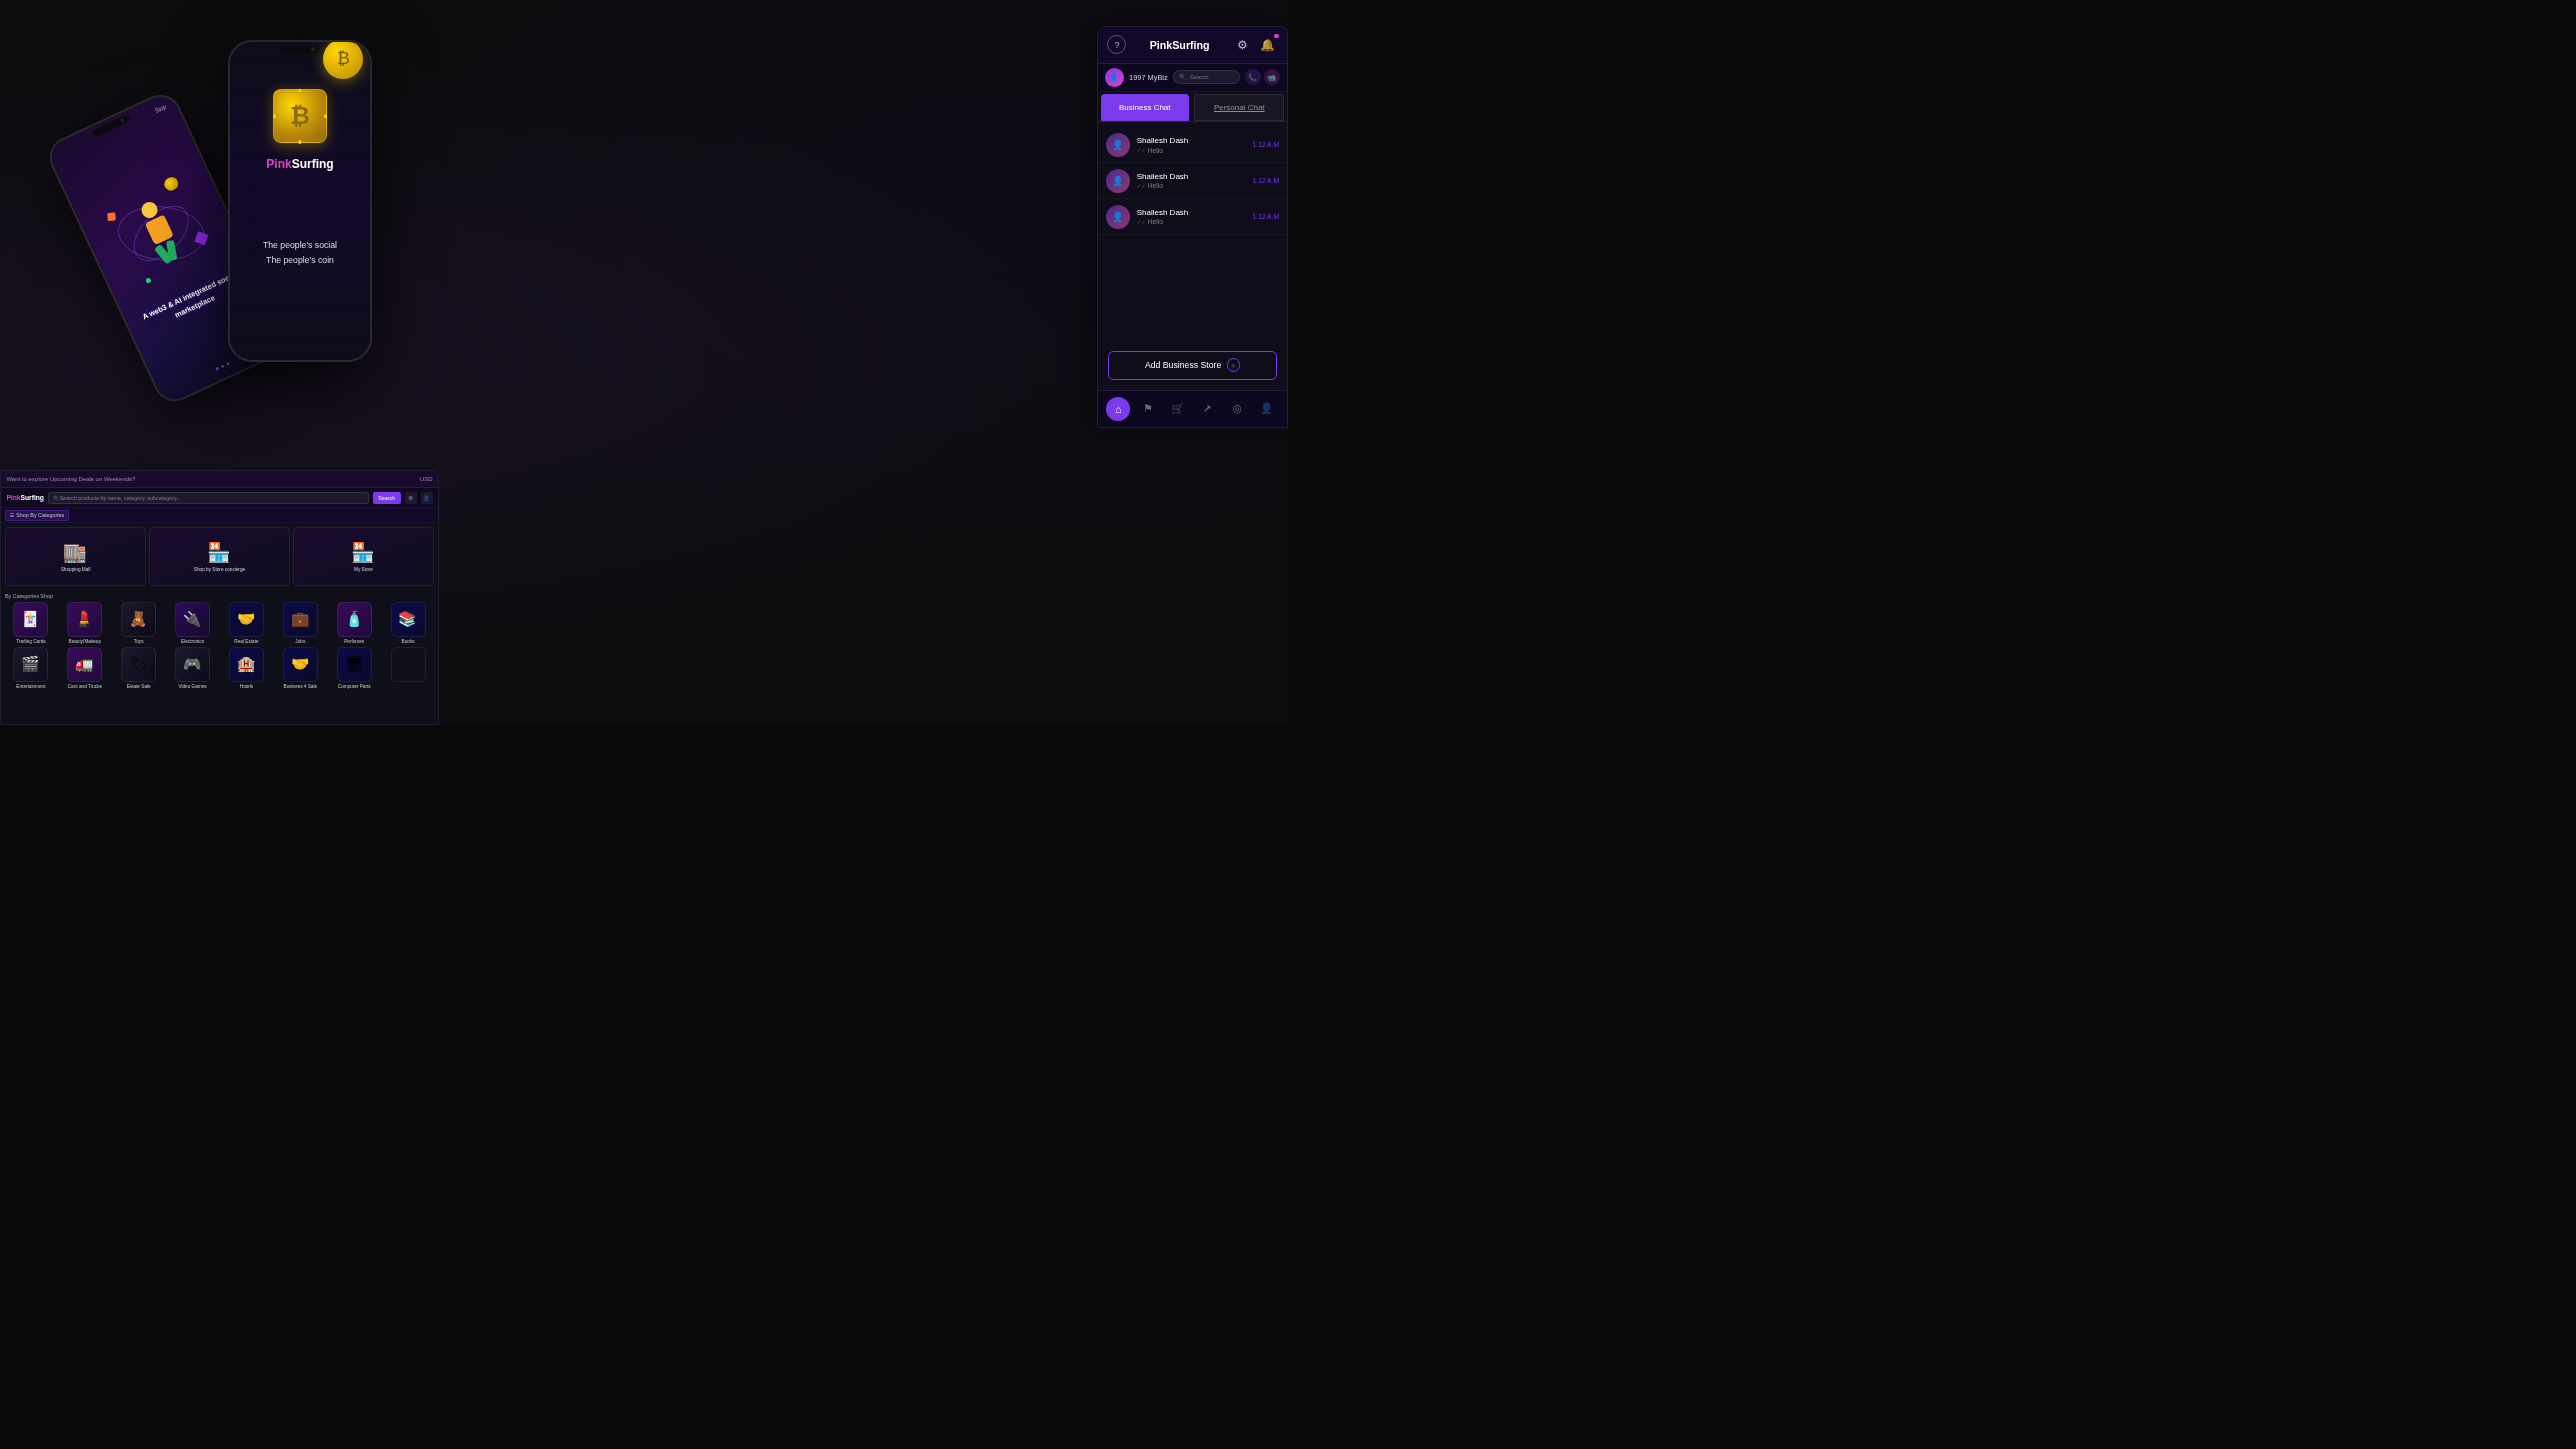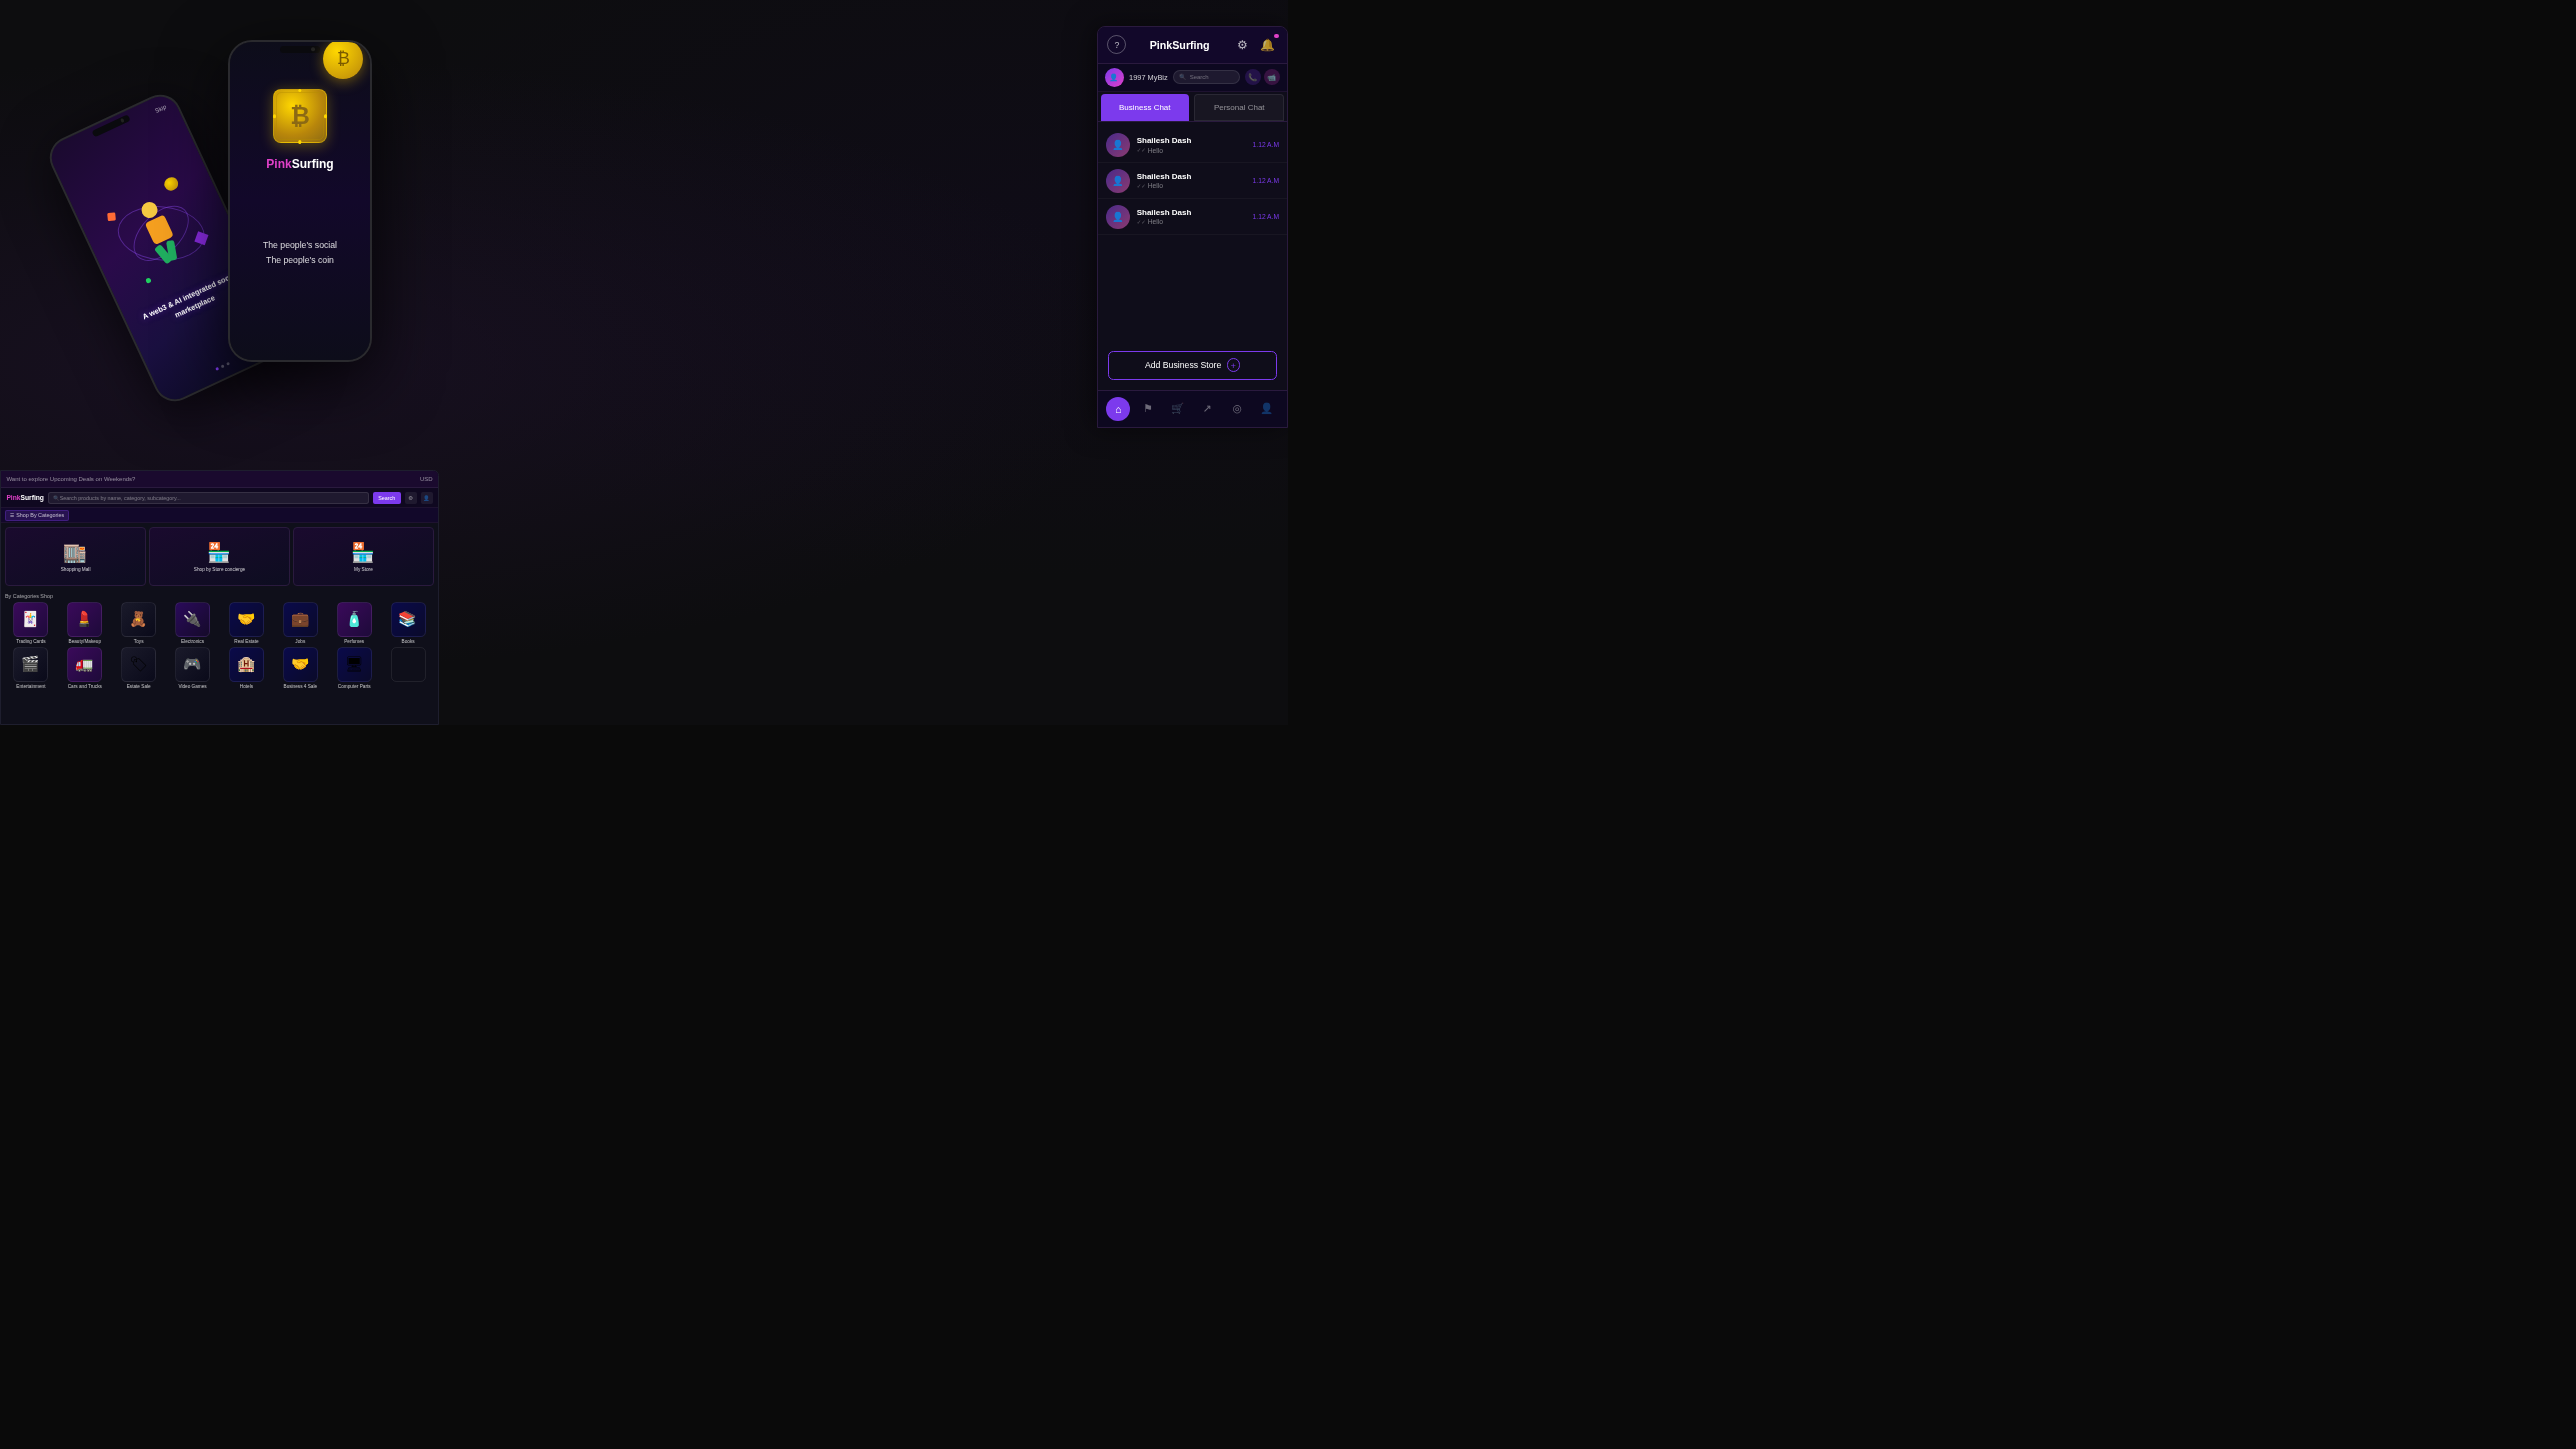--- a/index.html
+++ b/index.html
@@ -584,20 +584,21 @@
       border-radius: 4px 4px 0 0;
       margin: 2.7px 2.7px 0;
     }
 
     .chat-tab.inactive {
       color: rgba(255,255,255,0.5);
       background: rgba(255,255,255,0.04);
       border-radius: 4px 4px 0 0;
       margin: 2.7px 2.7px 0;
       border: 0.7px solid rgba(255,255,255,0.08);
+      text-decoration: underline;
     }
 
     
     .chat-messages {
       height: 141px;
       overflow-y: auto;
       padding: 5.4px 0;
     }
 
     .chat-message-item {
@@ -634,21 +635,21 @@
     }
 
     .msg-content {
       flex: 1;
       min-width: 0;
     }
 
     .msg-name {
       font-size: 8px;
       color: #ffffff;
-      font-weight: 700;
+      font-weight: 400;
       margin-bottom: 1.3px;
     }
 
     .msg-preview {
       font-size: 6.7px;
       color: rgba(255,255,255,0.45);
       display: flex;
       align-items: center;
       gap: 2px;
     }

